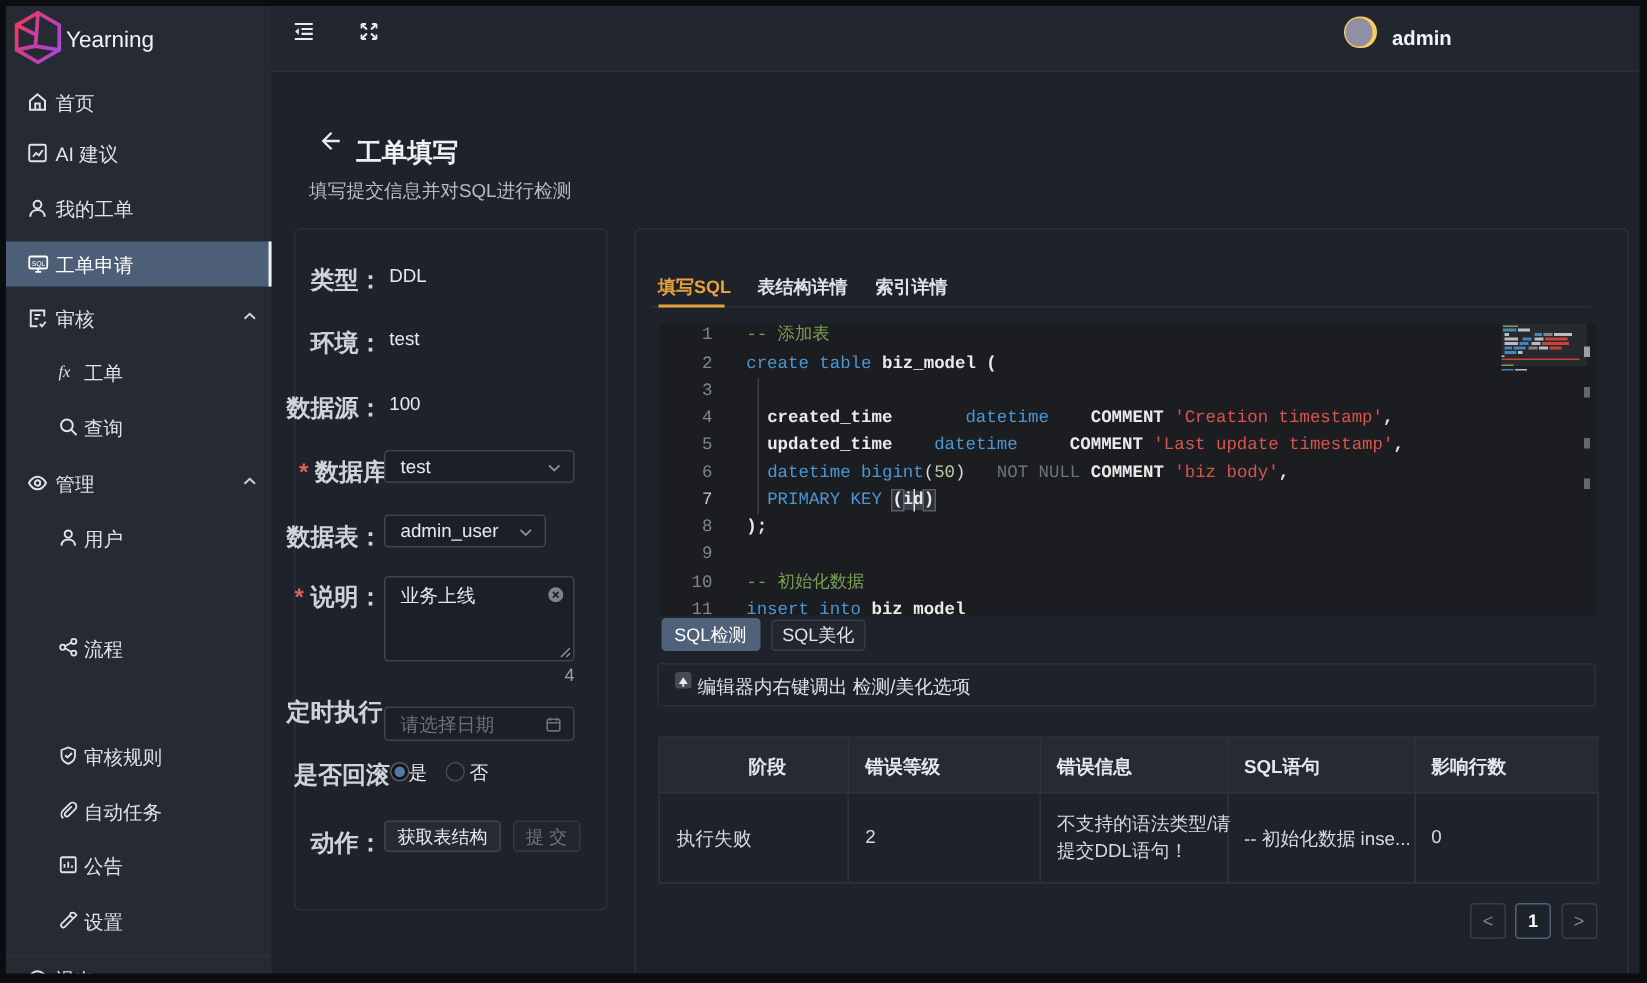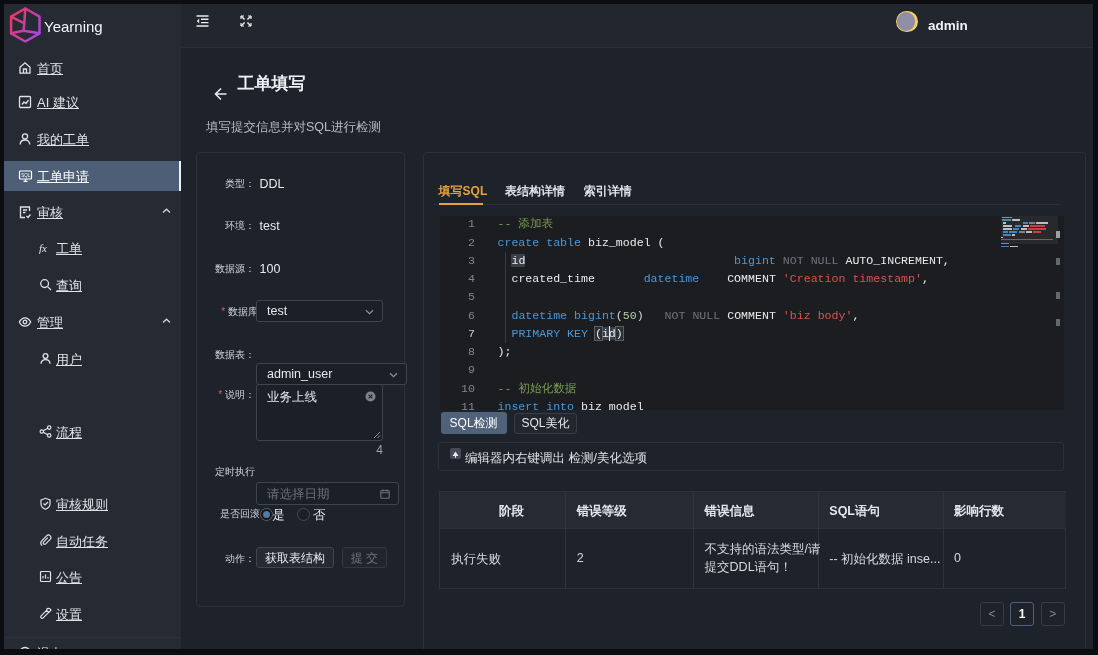--- a/index.html
+++ b/index.html
@@ -2,38 +2,38 @@
 <html><head>
 <meta charset="utf-8">
 <style>
 html,body{margin:0;padding:0;background:#0b0d10;width:1098px;height:655px;overflow:hidden;
  font-family:"Liberation Sans",sans-serif;}
 #app{position:absolute;left:4px;top:4px;width:1089px;height:645px;background:#1e222a;overflow:hidden;}
 #sidebar{position:absolute;left:0;top:0;width:177px;height:645px;background:#252a33;}
 #header{position:absolute;left:177px;top:0;width:912px;height:43px;background:#22262f;border-bottom:1px solid #2a2f39;}
 .mi{position:absolute;left:0;width:177px;height:30px;color:#dfe3e9;font-size:13px;}
 .mi .ic{position:absolute;left:14px;top:8px;}
-.mi .t{position:absolute;left:33px;top:7px;text-decoration:underline;}
+.mi .t{position:absolute;left:33px;top:7px;}
 .mi.sub .ic{left:35px;}
 .mi.sub .t{left:52px;}
 .mi .car{position:absolute;left:158px;top:11px;}
 .sel{background:#4d5f76;}
 .sel .bar{position:absolute;right:0;top:0;width:2.5px;height:30px;background:#eef1f4;}
 .card{position:absolute;border:1px solid #2b313c;border-radius:4px;}
-.lbl{position:absolute;font-size:10px;color:#ced2d9;text-align:right;}
+.lbl{position:absolute;font-size:16px;color:#ced2d9;text-align:right;font-weight:bold;}
 .val{position:absolute;font-size:12.5px;color:#e6e9ee;}
 .inp{position:absolute;border:1px solid #3f4450;border-radius:3px;background:#1b1f27;box-sizing:border-box;}
 .inp .tx{position:absolute;left:10px;top:3px;font-size:12.5px;color:#e6e9ee;}
 .red{color:#e05f5f;}
 .tab{position:absolute;font-size:12px;font-weight:bold;color:#dde1e8;}
 #editor{position:absolute;left:436px;top:211.8px;width:624px;height:194.7px;background:#1c1d21;overflow:hidden;}
 .ln{position:absolute;left:0;width:35px;text-align:right;font:11.6px "Liberation Mono",monospace;color:#80868f;height:18.28px;line-height:18.28px;}
 .cl{position:absolute;left:57.5px;font:11.6px "Liberation Mono",monospace;white-space:pre;height:18.28px;line-height:18.28px;color:#d8d8d8;}
 .kw{color:#4a97d6;}
-.wt{color:#eaeaea;font-weight:normal;}
+.wt{color:#eaeaea;font-weight:bold;}
 .gy{color:#6d737b;}
 .cm{color:#7a9e55;}
 .st{color:#d9544d;}
 .nu{color:#b5cea8;}
 .thd{position:absolute;font-size:12.5px;font-weight:bold;color:#e3e7ee;}
 .tcell{position:absolute;font-size:12.5px;color:#d6dae0;}
 .pg{position:absolute;width:24px;height:24.4px;background:#1e222b;border:1px solid #363c48;border-radius:3px;box-sizing:border-box;text-align:center;line-height:22px;font-size:12px;color:#7e8692;}
 </style>
 </head>
 <body>
@@ -179,62 +179,62 @@
         <path d="M1 1 L4 1 M1 1 L1 4 M11 1 L8 1 M11 1 L11 4 M1 11 L1 8 M1 11 L4 11 M11 11 L11 8 M11 11 L8 11" stroke-width="1.2"></path>
       </svg>
 <div style="position:absolute;left:715.3px;top:6.7px;width:21.5px;height:21.5px;border-radius:50%;background:#f6cf5e;"></div>
 <div style="position:absolute;left:715.6px;top:8px;width:18.8px;height:18.8px;border-radius:50%;background:#8f8fa6;"></div>
 <div style="position:absolute;left:747px;top:14px;font-size:13.5px;font-weight:bold;color:#f0f2f5;">admin</div>
 </div>
 <div id="main">
 <svg style="position:absolute;left:209px;top:83px" width="14" height="14" viewBox="0 0 14 14" fill="none" stroke="#e8ebef" stroke-width="1.6">
         <path d="M8 1.5 L2.5 7 L8 12.5 M2.5 7 L13.5 7"></path>
       </svg>
-<div style="position:absolute;left:233.5px;top:68px;font-size:17px;font-weight:bold;color:#eef0f3;">工单填写</div>
+<div style="position:absolute;left:233.5px;top:86px;font-size:17px;font-weight:bold;color:#eef0f3;">工单填写</div>
 <div style="position:absolute;left:202px;top:115px;font-size:12.5px;color:#b6bcc6;">填写提交信息并对SQL进行检测</div>
 
 <div class="card" style="left:191.5px;top:147.6px;width:207px;height:453px;"></div>
 <div class="lbl" style="left:151px;top:172.5px;width:100px;">类型：</div>
 <div class="val" style="left:255.5px;top:172.5px;">DDL</div>
 <div class="lbl" style="left:151px;top:215.3px;width:100px;">环境：</div>
 <div class="val" style="left:255.5px;top:215.3px;">test</div>
 <div class="lbl" style="left:151px;top:258.1px;width:100px;">数据源：</div>
 <div class="val" style="left:255.5px;top:258.1px;">100</div>
 
 <div class="lbl" style="left:151px;top:300.7px;width:103px;"><span class="red">* </span>数据库</div>
 <div class="inp" style="left:252px;top:296px;width:127px;height:22px;">
         <span class="tx">test</span>
 <svg style="position:absolute;right:8px;top:8px" width="9" height="6" viewBox="0 0 9 6" fill="none" stroke="#8b919c" stroke-width="1.2">
           <path d="M1 1.2 L4.5 4.6 L8 1.2"></path>
         </svg>
       </div>
 
 <div class="lbl" style="left:151px;top:343.5px;width:100px;">数据表：</div>
-<div class="inp" style="left:252px;top:339px;width:151px;height:22px;margin-top:20px;">
+<div class="inp" style="left:252px;top:339px;width:108px;height:22px;">
         <span class="tx">admin_user</span>
 <svg style="position:absolute;right:8px;top:8px" width="9" height="6" viewBox="0 0 9 6" fill="none" stroke="#8b919c" stroke-width="1.2">
           <path d="M1 1.2 L4.5 4.6 L8 1.2"></path>
         </svg>
       </div>
 
 <div class="lbl" style="left:148px;top:384px;width:103px;"><span class="red">* </span>说明：</div>
 <div class="inp" style="left:252px;top:380px;width:127px;height:57px;">
         <span class="tx" style="top:4px;">业务上线</span>
 <svg style="position:absolute;right:6px;top:6px" width="11" height="11" viewBox="0 0 11 11">
           <circle cx="5.5" cy="5.5" r="5" fill="#7d838d"></circle>
           <path d="M3.6 3.6 L7.4 7.4 M7.4 3.6 L3.6 7.4" stroke="#1b1f27" stroke-width="1.1"></path>
         </svg>
 <svg style="position:absolute;right:1px;bottom:1px" width="8" height="8" viewBox="0 0 8 8" stroke="#8b919c" stroke-width="1">
           <path d="M7 1 L1 7 M7 4.5 L4.5 7"></path>
         </svg>
       </div>
 <div style="position:absolute;left:279px;top:438.5px;width:100px;text-align:right;font-size:12px;color:#9aa0aa;">4</div>
 
 <div class="lbl" style="left:151px;top:461px;width:100px;">定时执行</div>
-<div class="inp" style="left:252px;top:478px;width:143px;height:22.6px;">
+<div class="inp" style="left:252px;top:467px;width:127px;height:22.6px;">
         <span class="tx" style="color:#6b717d;">请选择日期</span>
 <svg style="position:absolute;right:8px;top:6px" width="10" height="10" viewBox="0 0 10 10" fill="none" stroke="#6b717d" stroke-width="1.1">
           <rect x="0.8" y="1.5" width="8.4" height="7.7" rx="1"></rect>
           <path d="M3 0.5 L3 2.5 M7 0.5 L7 2.5 M0.8 3.8 L9.2 3.8"></path>
         </svg>
       </div>
 
 <div class="lbl" style="left:156px;top:503.3px;width:100px;">是否回滚</div>
 <div style="position:absolute;left:256px;top:504.3px;width:11px;height:11px;border-radius:50%;border:1px solid #555e6a;background:#12151a;"></div>
 <div style="position:absolute;left:259px;top:507.3px;width:7px;height:7px;border-radius:50%;background:#52799f;"></div>
@@ -261,22 +261,22 @@
 <div class="ln" style="top:72.6px">5</div>
 <div class="ln" style="top:90.9px">6</div>
 <div class="ln" style="top:109.2px;color:#c0c6cf">7</div>
 <div class="ln" style="top:127.5px">8</div>
 <div class="ln" style="top:145.7px">9</div>
 <div class="ln" style="top:164px">10</div>
 <div class="ln" style="top:182.3px">11</div>
 <div style="position:absolute;left:65px;top:36px;width:1px;height:91px;background:#393c42;"></div>
 <div class="cl" style="top:-0.5px"><span class="cm">-- 添加表</span></div>
 <div class="cl" style="top:17.8px"><span class="kw">create table</span> <span class="wt">biz_model (</span></div>
-<div class="cl" style="top:36.1px">  <span class="wt" style="background:#394049">id</span>                              <span class="kw">bigint</span> <span class="gy">NOT NULL</span> <span class="wt">AUTO_INCREMENT,</span></div>
 <div class="cl" style="top:54.3px">  <span class="wt">created_time</span>       <span class="kw">datetime</span>    <span class="wt">COMMENT</span> <span class="st">'Creation timestamp'</span><span class="wt">,</span></div>
+<div class="cl" style="top:72.6px">  <span class="wt">updated_time</span>    <span class="kw">datetime</span>     <span class="wt">COMMENT</span> <span class="st">'Last update timestamp'</span><span class="wt">,</span></div>
 <div class="cl" style="top:90.9px">  <span class="kw">datetime</span> <span class="kw">bigint</span>(<span class="nu">50</span>)   <span class="gy">NOT NULL</span> <span class="wt">COMMENT</span> <span class="st">'biz body'</span><span class="wt">,</span></div>
 <div class="cl" style="top:109.2px">  <span class="kw">PRIMARY KEY</span> <span class="wt" style="outline:1px solid #5a5f66;background:#2c3036">(</span><span class="wt" style="background:#394049">i</span><span class="wt" style="background:#394049">d</span><span class="wt" style="outline:1px solid #5a5f66;background:#2c3036">)</span></div>
 <div style="position:absolute;left:168.5px;top:110px;width:1.5px;height:15px;background:#e8e8e8;"></div>
 <div class="cl" style="top:127.5px"><span class="wt">);</span></div>
 <div class="cl" style="top:164px"><span class="cm">-- 初始化数据</span></div>
 <div class="cl" style="top:182.3px"><span class="kw">insert into</span> <span class="wt">biz_model</span></div>
 
 <div id="mmap" style="position:absolute;left:561px;top:0;width:57px;height:194px;">
 <div style="position:absolute;left:0px;top:0px;width:57px;height:28px;background:rgba(255,255,255,0.055);"></div>
 <div style="position:absolute;left:1px;top:0.8px;width:10px;height:1.6px;background:#7c9b58;"></div>

